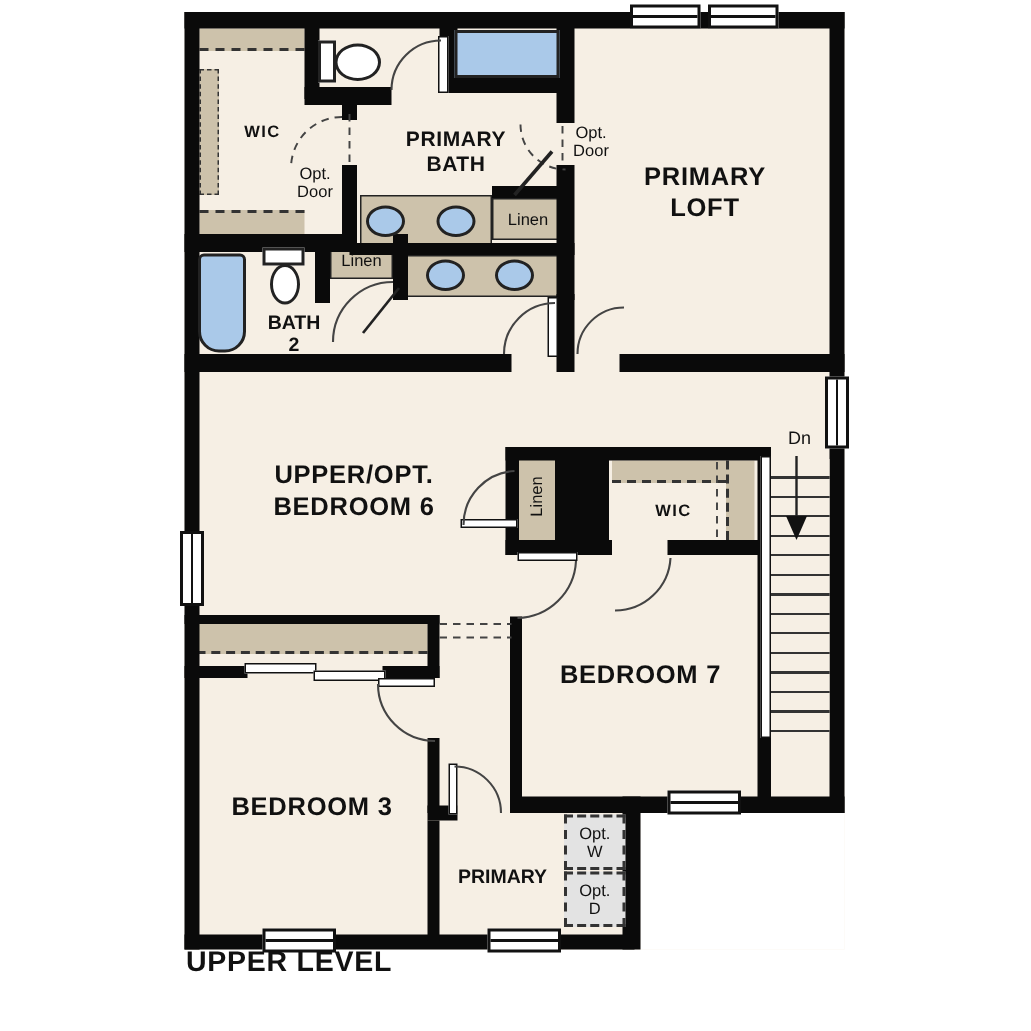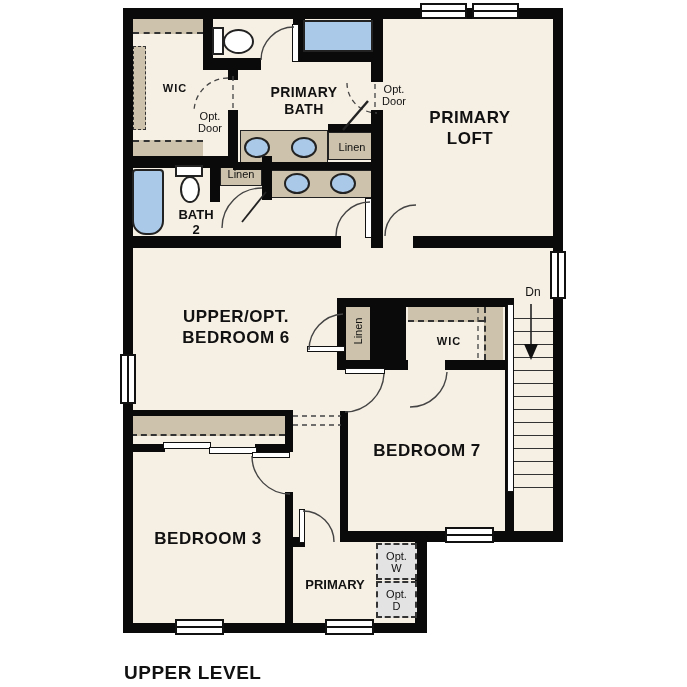--- a/index.html
+++ b/index.html
@@ -186,15 +186,15 @@
   </div>
   <div class="abs lbl tiny" style="left:394px;top:95px;">
     <div>Opt.</div>
     <div>Door</div>
   </div>
   <div class="abs lbl tiny" style="left:352px;top:147px;">Linen</div>
   <div class="abs lbl tiny" style="left:241px;top:174px;">Linen</div>
   <div class="abs lbl tiny rot" style="left:358px;top:331px;">Linen</div>
   <div class="abs lbl tiny" style="left:533px;top:292px;font-size:12px;">Dn</div>
 
-  <div class="abs title" style="left:124px;top:662px;">UPPER LEVEL</div>
+  <div class="abs title" style="left:124px;top:631px;">UPPER LEVEL</div>
 
 </div>
 
 </body></html>

